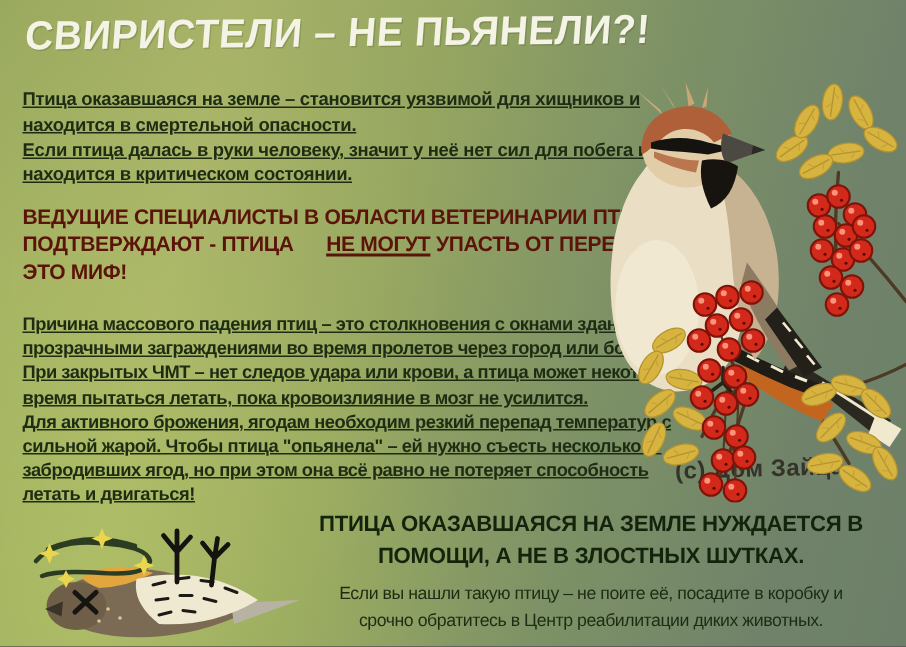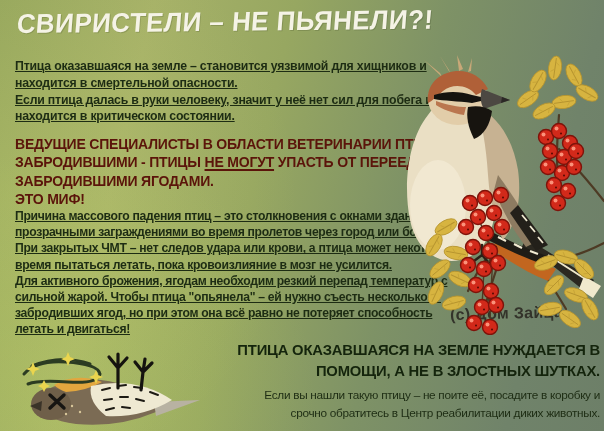--- a/index.html
+++ b/index.html
@@ -20,48 +20,47 @@
     color:#f5f3e6;
     transform:skewX(-5deg) rotate(-.6deg) scaleX(.96);
     transform-origin:left top;
     text-shadow:1px 1px 0 rgba(40,50,20,.18);
     white-space:nowrap;
   }
   .text-block{white-space:pre-line;font-weight:700;color:#1d2c13;text-decoration:underline;}
   .intro{left:15px;top:58px;width:452px;font-size:12.3px;line-height:16.8px;letter-spacing:-.2px;}
   .myth{left:15px;top:135px;width:465px;font-size:14px;line-height:18.4px;letter-spacing:-.2px;color:#5b140a;white-space:normal;}
   .myth div{white-space:nowrap;}
-  .u{text-decoration:underline;text-decoration-thickness:2px;text-underline-offset:2px;}
+  .u{text-decoration:underline;text-decoration-thickness:2px;text-underline-offset:2px;margin-left:18px;}
   .explanation{left:15px;top:208px;width:450px;font-size:12.2px;line-height:16.2px;letter-spacing:-.3px;}
   .credit{
     left:450px;top:304px;width:160px;
     font-size:16px;font-weight:700;color:#33332a;
     transform:rotate(-1.5deg);letter-spacing:.3px;
   }
-  .footer{left:188px;top:340px;width:412px;text-align:right;}
+  .footer{left:188px;top:340px;width:412px;text-align:center;}
   .footer-heading{font-size:14.8px;line-height:21px;font-weight:800;color:#14240c;white-space:pre-line;letter-spacing:-.2px;}
   .footer-body{margin-top:4px;font-size:11.8px;line-height:18px;font-weight:400;color:#1d2c13;white-space:pre-line;letter-spacing:-.3px;}
   svg{display:block;}
 </style>
 </head>
 <body>
 
 <div class="poster">
 
   <div class="abs title">СВИРИСТЕЛИ – НЕ ПЬЯНЕЛИ?!</div>
 
   <div class="abs text-block intro">Птица оказавшаяся на земле – становится уязвимой для хищников и
 находится в смертельной опасности.
 Если птица далась в руки человеку, значит у неё нет сил для побега и она
 находится в критическом состоянии.</div>
 
   <div class="abs myth" style="font-weight:700;">
     <div>ВЕДУЩИЕ СПЕЦИАЛИСТЫ В ОБЛАСТИ ВЕТЕРИНАРИИ ПТИЦ</div>
-    <div><span>ЗАБРОДИВШИМИ - ПТИЦЫ </span><span class="u">НЕ МОГУТ</span><span> УПАСТЬ ОТ ПЕРЕЕДАНИЯ</span></div>
-    <div>ЗАБРОДИВШИМИ ЯГОДАМИ.</div>
+    <div><span>ПОДТВЕРЖДАЮТ - ПТИЦА </span><span class="u">НЕ МОГУТ</span><span> УПАСТЬ ОТ ПЕРЕЕДАНИЯ</span></div>
     <div>ЭТО МИФ!</div>
   </div>
 
   <div class="abs text-block explanation">Причина массового падения птиц – это столкновения с окнами зданий,
 прозрачными заграждениями во время пролетов через город или болезни.
 При закрытых ЧМТ – нет следов удара или крови, а птица может некоторое
 время пытаться летать, пока кровоизлияние в мозг не усилится.
 Для активного брожения, ягодам необходим резкий перепад температур с
 сильной жарой. Чтобы птица "опьянела" – ей нужно съесть несколько кг
 забродивших ягод, но при этом она всё равно не потеряет способность

